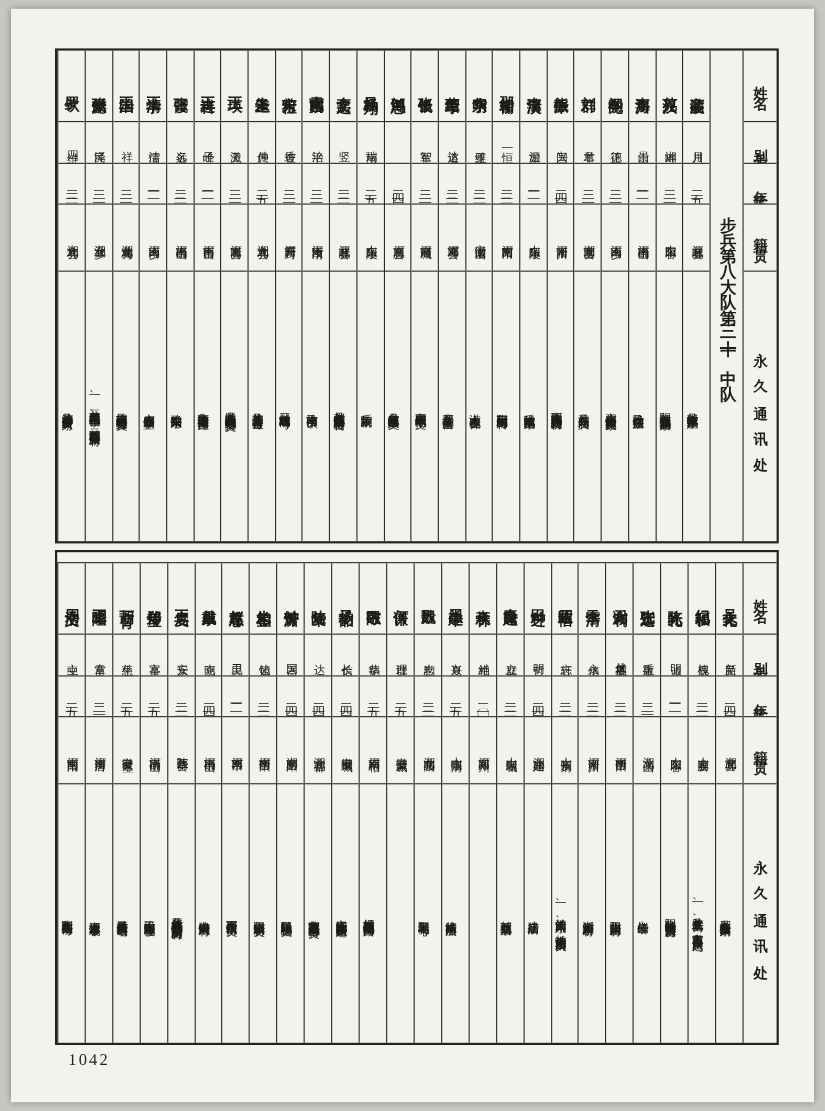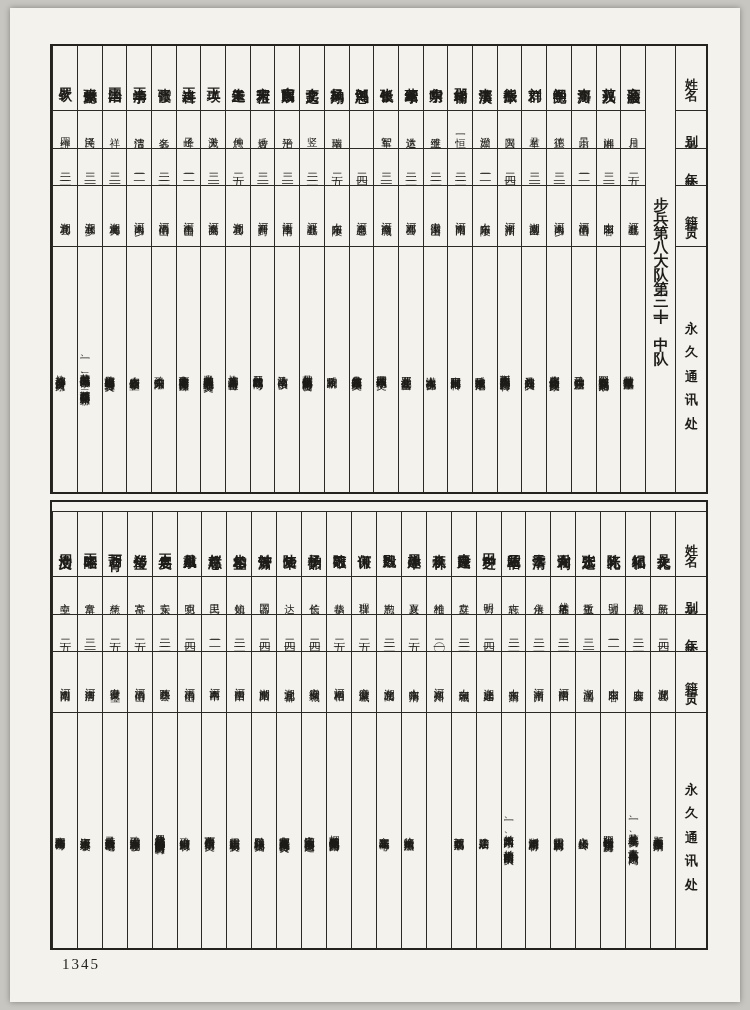--- a/index.html
+++ b/index.html
@@ -984,14 +984,14 @@
           <div class="cell r-native">
             <span class="v t-native">河南南阳</span>
           </div>
           <div class="cell r-addr">
             <span class="v t-addr">南阳东关井楼街三号</span>
           </div>
         </div>
       </div>
   </div>
 
-  <div class="pageno">1345</div>
+  <div class="pageno">1042</div>
 </div>
 
 </body></html>

